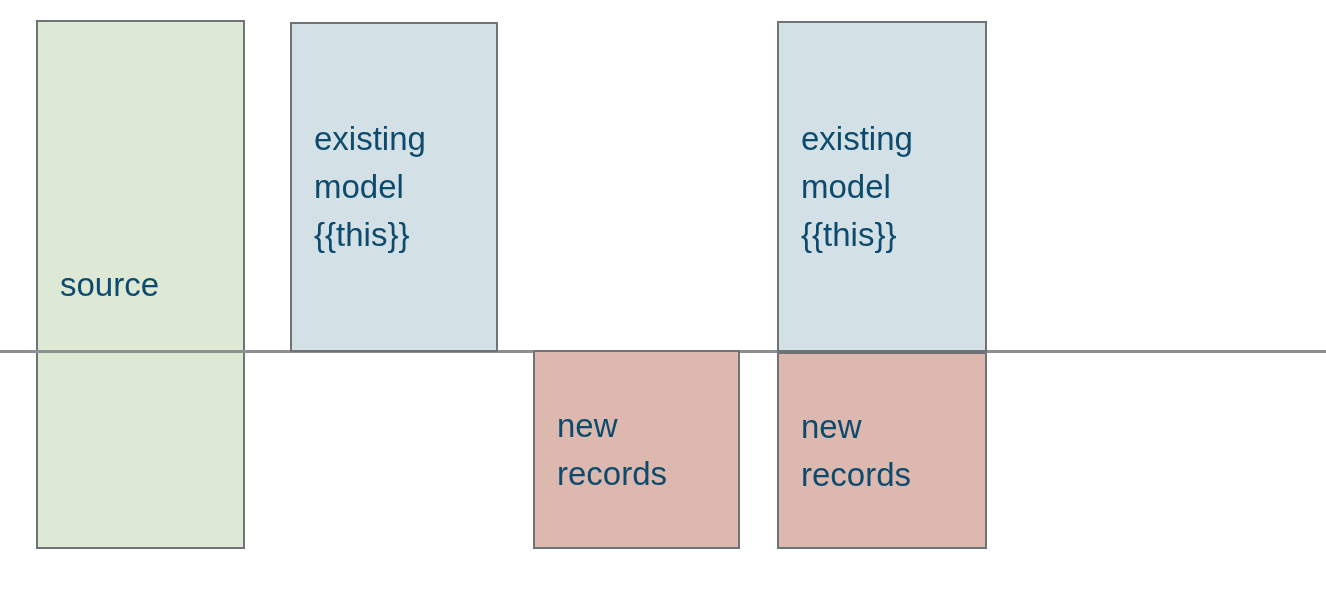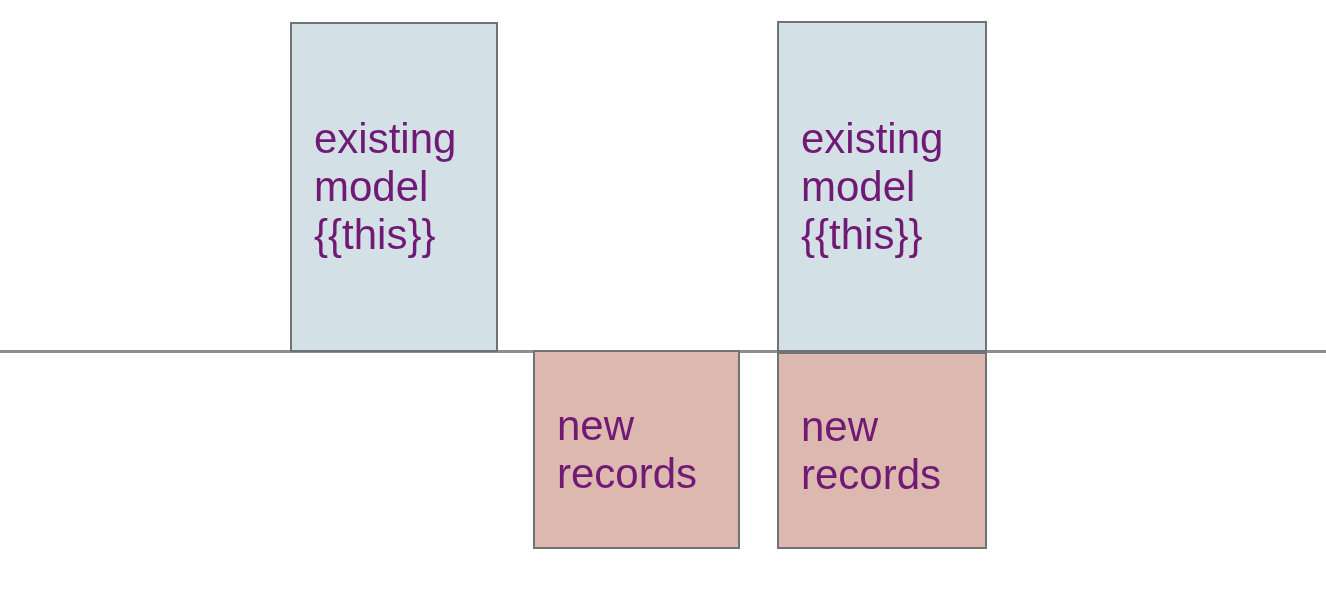--- a/index.html
+++ b/index.html
@@ -29,41 +29,44 @@
     box-sizing: border-box;
     border: 2px solid #6f7376;
     display: flex;
     align-items: center;
     z-index: 2;
   }
   .box.behind { z-index: 0; }
   .box .label {
     display: block;
     padding: 0 10px 0 22px;
-    font-size: 42px;
+    font-size: 33px;
     line-height: 48px;
-    color: #701a75;
+    color: #0c4a6e;
     letter-spacing: 0;
     word-break: normal;
   }
   
   .b-source  { left: 36px;   top: 20px;  width: 209px; height: 529px; }
   .b-model1  { left: 290px;  top: 22px;  width: 208px; height: 330px; }
   .b-new1    { left: 533px;  top: 350px; width: 207px; height: 199px; }
   .b-model2  { left: 777px;  top: 21px;  width: 210px; height: 331px; }
   .b-new2    { left: 777px;  top: 352px; width: 210px; height: 197px; }
   .b-full    { left: 1042px; top: 18px;  width: 210px; height: 533px; }
 </style>
 </head>
 <body>
 
 <div class="canvas">
 
   <div class="divider" style="background: rgb(141, 144, 147);"></div>
 
+  <div class="box behind b-source" style="background: rgb(221, 232, 213);">
+    <span class="label">source</span>
+  </div>
 
   <div class="box b-model1" style="background: rgb(211, 224, 229);">
     <span class="label">existing model {{this}}</span>
   </div>
 
   <div class="box b-new1" style="background: rgb(221, 184, 175);">
     <span class="label">new records</span>
   </div>
 
   <div class="box b-model2" style="background: rgb(211, 224, 229);">

